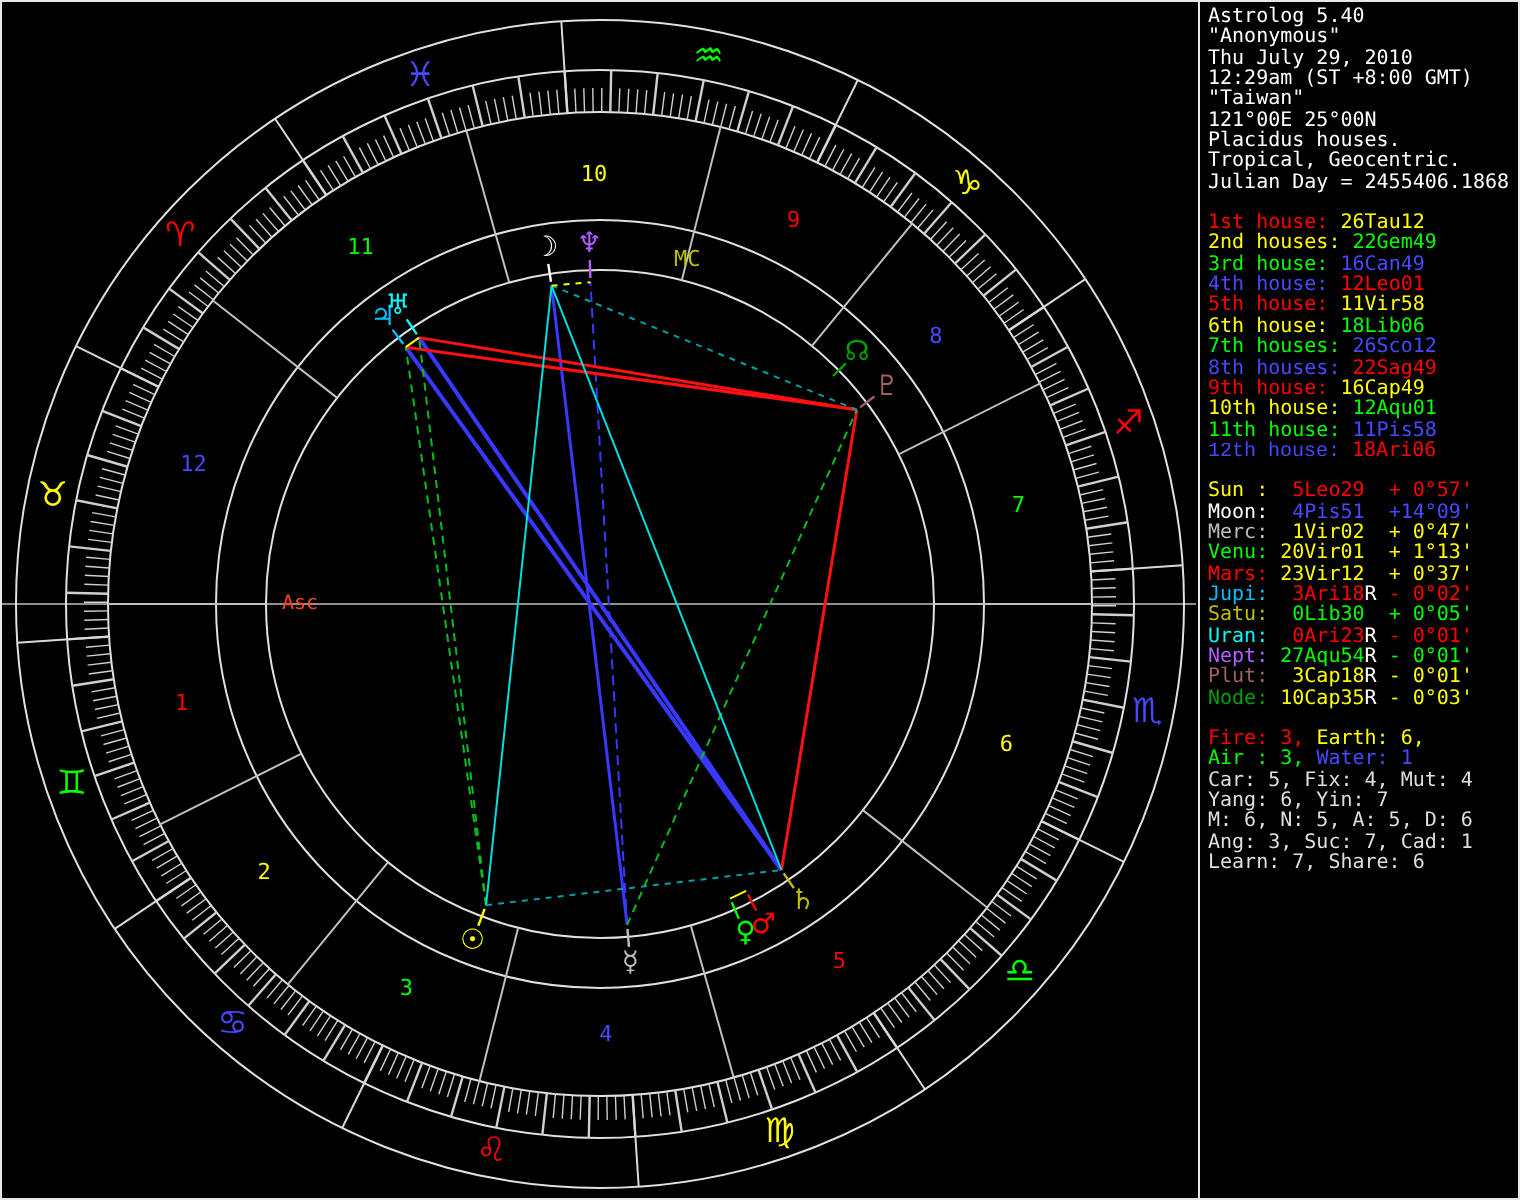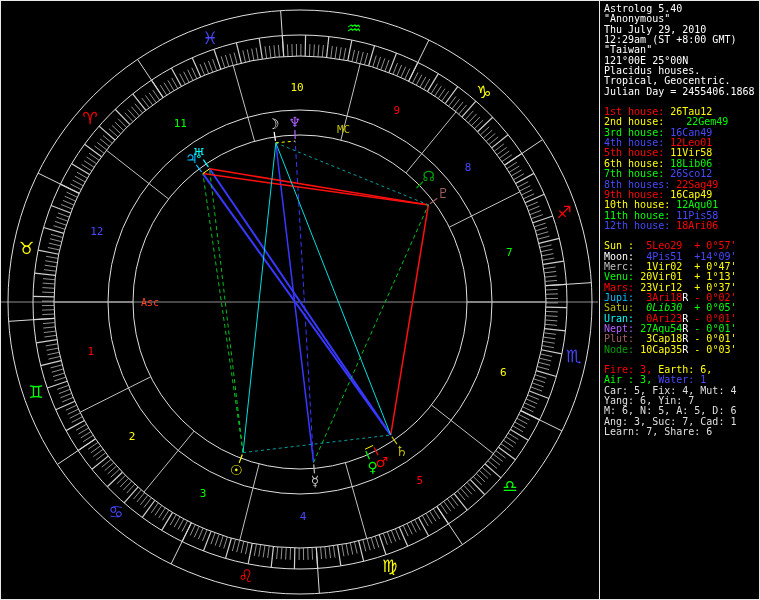--- a/index.html
+++ b/index.html
@@ -492,40 +492,40 @@
         <div class="row" style="color: rgb(255, 255, 255);">Thu July 29, 2010</div>
         <div class="row" style="color: rgb(255, 255, 255);">12:29am (ST +8:00 GMT)</div>
         <div class="row" style="color: rgb(255, 255, 255);">"Taiwan"</div>
         <div class="row" style="color: rgb(255, 255, 255);">121°00E 25°00N</div>
         <div class="row" style="color: rgb(255, 255, 255);">Placidus houses.</div>
         <div class="row" style="color: rgb(255, 255, 255);">Tropical, Geocentric.</div>
         <div class="row" style="color: rgb(255, 255, 255);">Julian Day = 2455406.1868</div>
       </div>
     <div id="house-rows" class="block">
         <div class="row"><span style="color: rgb(255, 0, 0);">1st house: </span><span style="color: rgb(255, 255, 0);">26Tau12</span><span class="glyph" style="color: rgb(255, 255, 0);">♉</span></div>
-        <div class="row"><span style="color: rgb(255, 255, 0);">2nd house: </span><span style="color: rgb(0, 255, 0); margin-left: 16px;">22Gem49</span><span class="glyph" style="color: rgb(0, 255, 0);">♊</span></div>
+        <div class="row"><span style="color: rgb(255, 255, 0);">2nd houses: </span><span style="color: rgb(0, 255, 0);">22Gem49</span><span class="glyph" style="color: rgb(0, 255, 0);">♊</span></div>
         <div class="row"><span style="color: rgb(0, 255, 0);">3rd house: </span><span style="color: rgb(72, 72, 255); text-align: right;">16Can49</span><span class="glyph" style="color: rgb(72, 72, 255);">♋</span></div>
         <div class="row"><span style="color: rgb(72, 72, 255);">4th house: </span><span style="color: rgb(255, 0, 0);">12Leo01</span><span class="glyph" style="color: rgb(255, 0, 0);">♌</span></div>
         <div class="row"><span style="color: rgb(255, 0, 0);">5th house: </span><span style="color: rgb(255, 255, 0);">11Vir58</span><span class="glyph" style="color: rgb(255, 255, 0);">♍</span></div>
         <div class="row"><span style="color: rgb(255, 255, 0);">6th house: </span><span style="color: rgb(0, 255, 0);">18Lib06</span><span class="glyph" style="color: rgb(0, 255, 0);">♎</span></div>
-        <div class="row"><span style="color: rgb(0, 255, 0);">7th house: </span><span style="color: rgb(72, 72, 255); text-align: center;">26Sco12</span><span class="glyph" style="color: rgb(72, 72, 255);">♏</span></div>
+        <div class="row"><span style="color: rgb(0, 255, 0);">7th houses: </span><span style="color: rgb(72, 72, 255); text-align: center;">26Sco12</span><span class="glyph" style="color: rgb(72, 72, 255);">♏</span></div>
         <div class="row"><span style="color: rgb(72, 72, 255);">8th houses: </span><span style="color: rgb(255, 0, 0);">22Sag49</span><span class="glyph" style="color: rgb(255, 0, 0);">♐</span></div>
         <div class="row"><span style="color: rgb(255, 0, 0);">9th house: </span><span style="color: rgb(255, 255, 0);">16Cap49</span><span class="glyph" style="color: rgb(255, 255, 0);">♑</span></div>
         <div class="row"><span style="color: rgb(255, 255, 0); text-align: right;">10th house: </span><span style="color: rgb(0, 255, 0);">12Aqu01</span><span class="glyph" style="color: rgb(0, 255, 0);">♒</span></div>
         <div class="row"><span style="color: rgb(0, 255, 0);">11th house: </span><span style="color: rgb(72, 72, 255);">11Pis58</span><span class="glyph" style="color: rgb(72, 72, 255);">♓</span></div>
-        <div class="row"><span style="color: rgb(72, 72, 255);">12th house: </span><span style="color: rgb(255, 0, 0);">18Ari06</span><span class="glyph" style="color: rgb(255, 0, 0);">♈</span></div>
+        <div class="row"><span style="color: rgb(72, 72, 255); font-family: Liberation Mono, monospace;">12th house: </span><span style="color: rgb(255, 0, 0);">18Ari06</span><span class="glyph" style="color: rgb(255, 0, 0);">♈</span></div>
       </div>
     <div id="planet-rows" class="block">
         <div class="row"><span style="color: rgb(255, 255, 0);">Sun : </span><span style="color: rgb(255, 0, 0);"> 5Leo29</span><span style="color: rgb(255, 255, 255);"> </span><span style="color: rgb(255, 0, 0);"> + 0°57'</span><span class="glyph" style="color: rgb(255, 255, 0);">☉</span></div>
         <div class="row"><span style="color: rgb(255, 255, 255);">Moon: </span><span style="color: rgb(72, 72, 255);"> 4Pis51</span><span style="color: rgb(255, 255, 255);"> </span><span style="color: rgb(72, 72, 255);"> +14°09'</span><span class="glyph" style="color: rgb(255, 255, 255);">☽</span></div>
         <div class="row"><span style="color: rgb(191, 191, 191);">Merc: </span><span style="color: rgb(255, 255, 0);"> 1Vir02</span><span style="color: rgb(255, 255, 255);"> </span><span style="color: rgb(255, 255, 0);"> + 0°47'</span><span class="glyph" style="color: rgb(191, 191, 191);">☿</span></div>
         <div class="row"><span style="color: rgb(0, 255, 0);">Venu: </span><span style="color: rgb(255, 255, 0);">20Vir01</span><span style="color: rgb(255, 255, 255);"> </span><span style="color: rgb(255, 255, 0);"> + 1°13'</span><span class="glyph" style="color: rgb(0, 255, 0);">♀</span></div>
         <div class="row"><span style="color: rgb(255, 0, 0);">Mars: </span><span style="color: rgb(255, 255, 0);">23Vir12</span><span style="color: rgb(255, 255, 255);"> </span><span style="color: rgb(255, 255, 0);"> + 0°37'</span><span class="glyph" style="color: rgb(255, 0, 0);">♂</span></div>
         <div class="row"><span style="color: rgb(0, 191, 255);">Jupi: </span><span style="color: rgb(255, 0, 0);"> 3Ari18</span><span style="color: rgb(255, 255, 255);">R</span><span style="color: rgb(255, 0, 0);"> - 0°02'</span><span class="glyph" style="color: rgb(0, 191, 255);">♃</span></div>
-        <div class="row"><span style="color: rgb(191, 191, 0);">Satu: </span><span style="color: rgb(0, 255, 0); font-style: italic;"> 0Lib30</span><span style="color: rgb(255, 255, 255);"> </span><span style="color: rgb(0, 255, 0);"> + 0°05'</span><span class="glyph" style="color: rgb(191, 191, 0);">♄</span></div>
+        <div class="row"><span style="color: rgb(191, 191, 0);">Satu: </span><span style="color: rgb(0, 255, 0);"> 0Lib30</span><span style="color: rgb(255, 255, 255);"> </span><span style="color: rgb(0, 255, 0);"> + 0°05'</span><span class="glyph" style="color: rgb(191, 191, 0);">♄</span></div>
         <div class="row"><span style="color: rgb(0, 255, 255);">Uran: </span><span style="color: rgb(255, 0, 0);"> 0Ari23</span><span style="color: rgb(255, 255, 255);">R</span><span style="color: rgb(255, 0, 0);"> - 0°01'</span><span class="glyph" style="color: rgb(0, 255, 255);">♅</span></div>
         <div class="row"><span style="color: rgb(176, 96, 255);">Nept: </span><span style="color: rgb(0, 255, 0);">27Aqu54</span><span style="color: rgb(255, 255, 255);">R</span><span style="color: rgb(0, 255, 0);"> - 0°01'</span><span class="glyph" style="color: rgb(176, 96, 255);">♆</span></div>
         <div class="row"><span style="color: rgb(160, 96, 96);">Plut: </span><span style="color: rgb(255, 255, 0);"> 3Cap18</span><span style="color: rgb(255, 255, 255);">R</span><span style="color: rgb(255, 255, 0);"> - 0°01'</span><span class="glyph" style="color: rgb(160, 96, 96);">♇</span></div>
         <div class="row"><span style="color: rgb(0, 160, 0);">Node: </span><span style="color: rgb(255, 255, 0);">10Cap35</span><span style="color: rgb(255, 255, 255);">R</span><span style="color: rgb(255, 255, 0);"> - 0°03'</span><span class="glyph" style="color: rgb(0, 160, 0);">☊</span></div>
       </div>
     <div id="summary-lines" class="block">
         <div class="row"><span style="color: rgb(255, 0, 0);">Fire: 3, </span><span style="color: rgb(255, 255, 0);">Earth: 6,</span></div>
         <div class="row"><span style="color: rgb(0, 255, 0);">Air : 3, </span><span style="color: rgb(72, 72, 255);">Water: 1</span></div>
         <div class="row"><span style="color: rgb(223, 223, 223);">Car: 5, Fix: 4, Mut: 4</span></div>
         <div class="row"><span style="color: rgb(223, 223, 223);">Yang: 6, Yin: 7</span></div>

